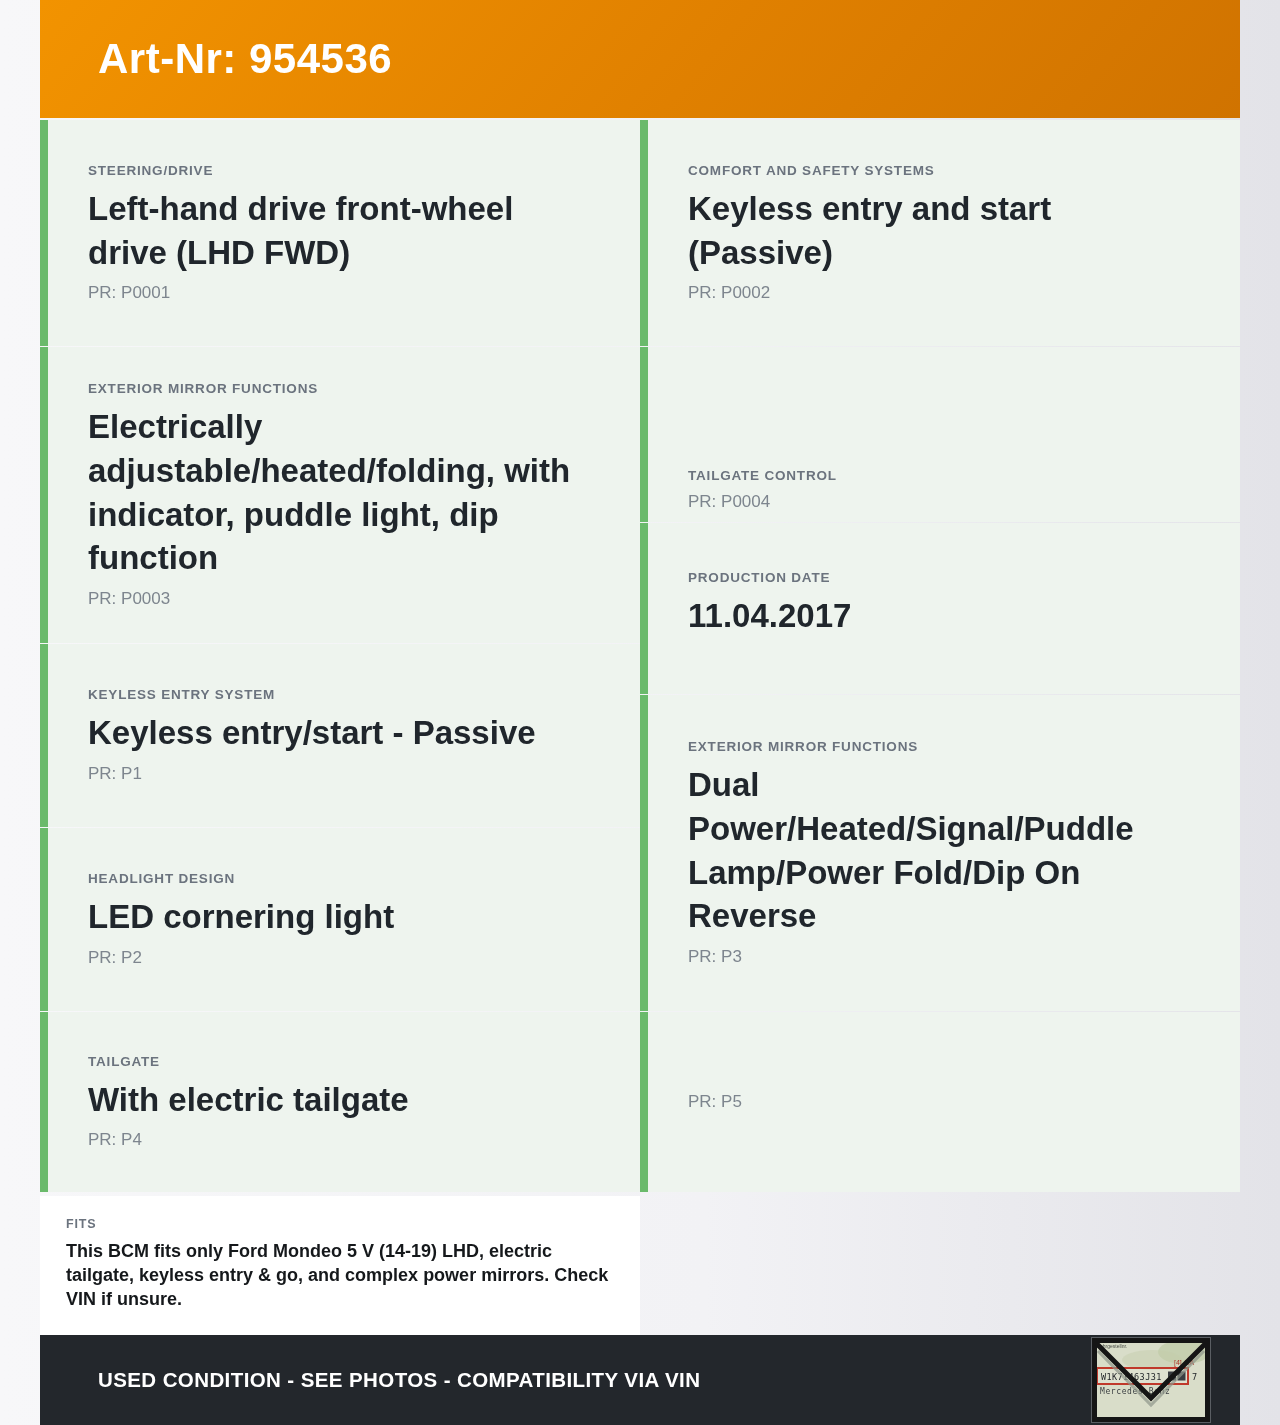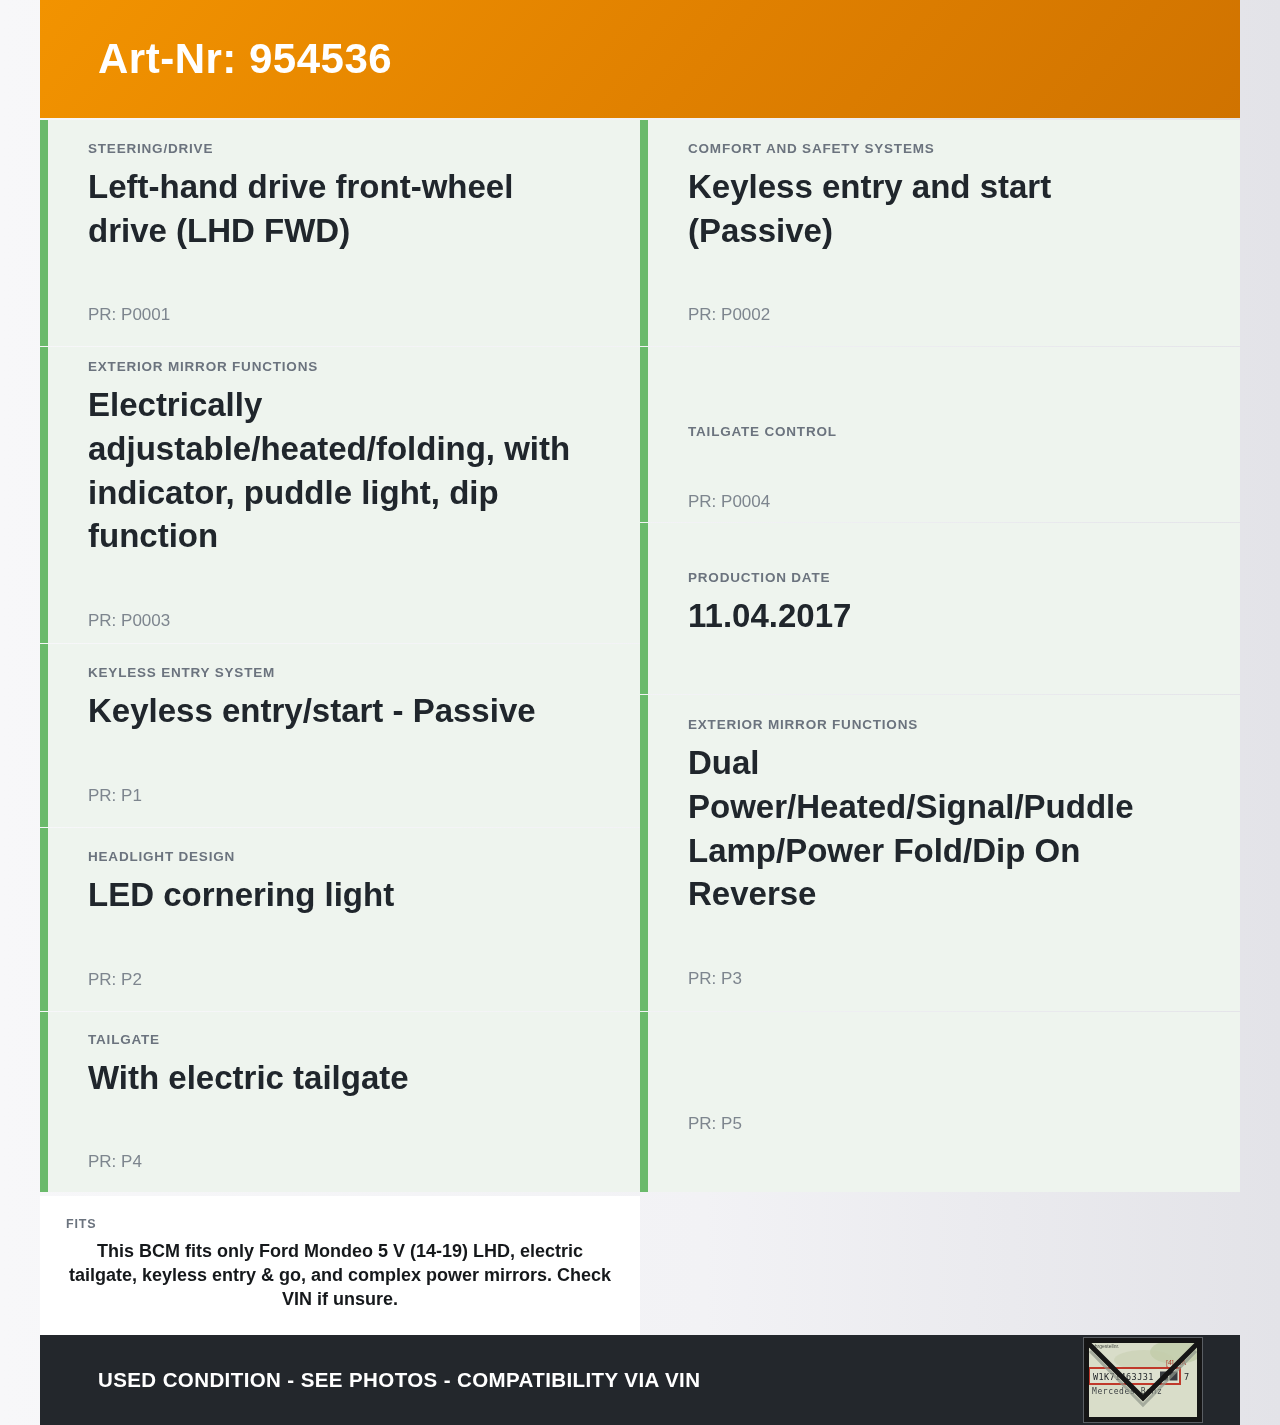--- a/index.html
+++ b/index.html
@@ -29,44 +29,44 @@
   }
   .card + .card, .col > .card:not(:first-child) { margin-top: 1px; }
   .card-label {
     color: #6b737e; font-size: 13.5px; font-weight: 700;
     letter-spacing: 0.8px; text-transform: uppercase; margin-bottom: 9px;
   }
   .card-title {
     color: #20262c; font-size: 33px; font-weight: 700; line-height: 1.32;
     margin-bottom: 9px; word-wrap: break-word;
   }
-  .card-pr { color: #7d858e; font-size: 17px; font-weight: 400; margin-top: 44px; }
+  .card-pr { color: #7d858e; font-size: 17px; font-weight: 400; }
 
   
   .hl1 { height: 226px; } .hl2 { height: 296px; } .hl3 { height: 183px; }
   .hl4 { height: 183px; } .hl5 { height: 180px; }
   .hr1 { height: 226px; } .hr2 { height: 175px; justify-content: flex-end; } .hr3 { height: 171px; }
   .hr4 { height: 316px; } .hr5 { height: 180px; }
 
   
   .fits {
     margin-top: 4px; height: 139px; background: #ffffff;
     padding: 21px 26px 13px 26px;
   }
   .fits-label {
     color: #6b737e; font-size: 12.5px; font-weight: 700;
     letter-spacing: 0.8px; margin-bottom: 9px;
   }
-  .fits-text { color: #15181b; font-size: 18px; font-weight: 700; line-height: 1.33; max-width: 556px; text-align: center; }
+  .fits-text { color: #15181b; font-size: 18px; font-weight: 700; line-height: 1.33; max-width: 556px; }
 
   
   .ftr {
     height: 90px; background: #23272c;
     display: flex; align-items: center; justify-content: space-between;
-    padding: 0 38px 0 58px;
+    padding: 0 30px 0 58px;
   }
   .ftr-text { color: #ffffff; font-size: 20.5px; font-weight: 700; letter-spacing: 0.4px; }
   .doc-img {
     width: 118px; height: 84px; position: relative; flex: 0 0 auto;
     box-shadow: 0 0 0 1px #5a5e63;
   }
   .doc-img svg { display: block; }
 </style>
 </head>
 <body>

